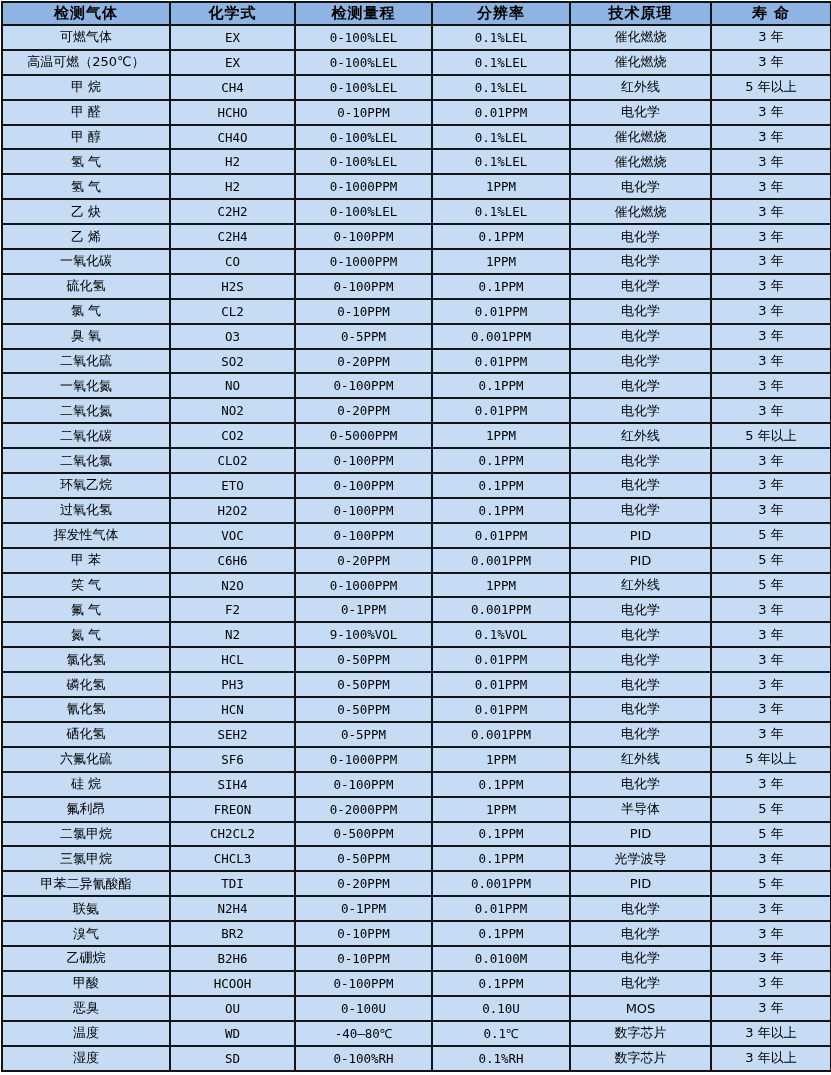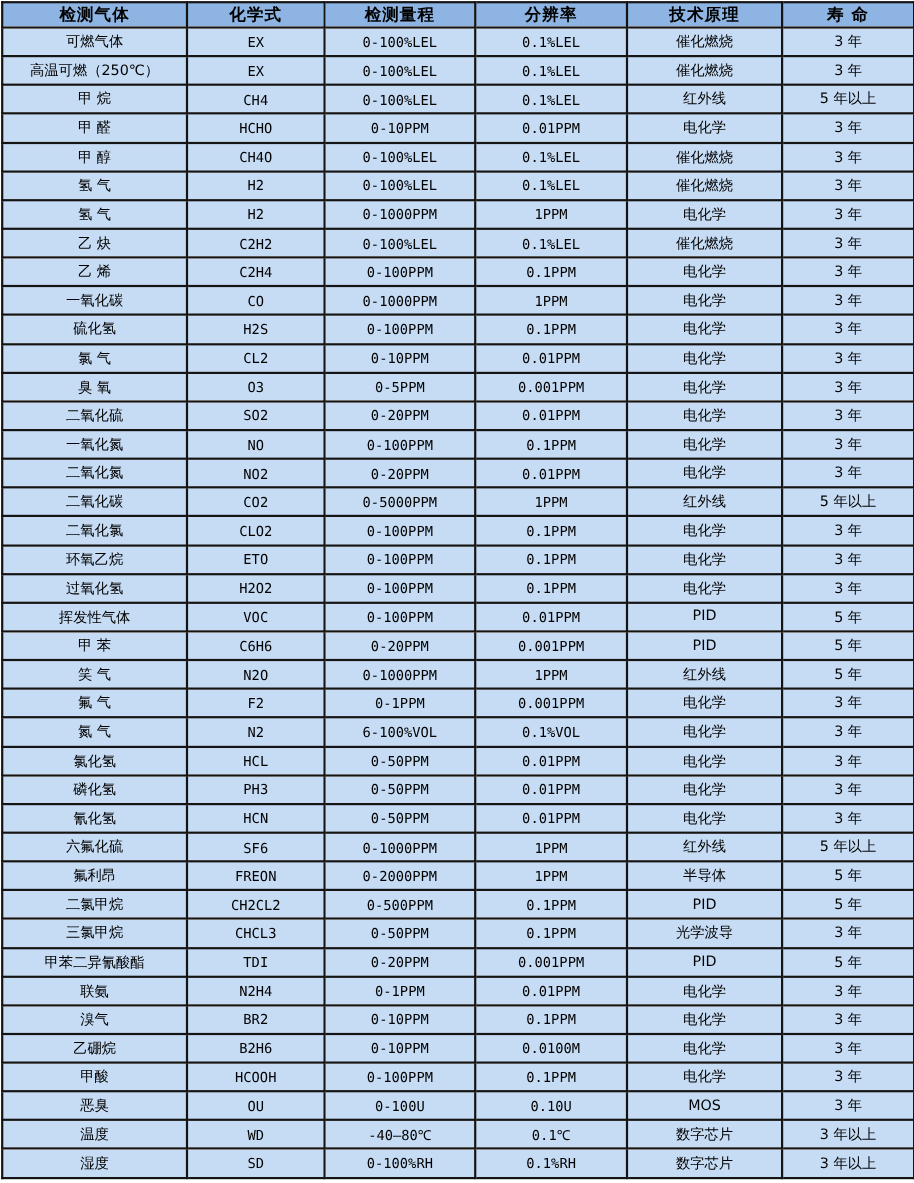--- a/index.html
+++ b/index.html
@@ -267,21 +267,21 @@
           <td>氟 气</td>
           <td class="latin">F2</td>
           <td class="latin">0-1PPM</td>
           <td class="latin">0.001PPM</td>
           <td>电化学</td>
           <td>3 年</td>
         </tr>
         <tr>
           <td>氮 气</td>
           <td class="latin">N2</td>
-          <td class="latin">6-100%VOL</td>
+          <td class="latin">9-100%VOL</td>
           <td class="latin">0.1%VOL</td>
           <td>电化学</td>
           <td>3 年</td>
         </tr>
         <tr>
           <td>氯化氢</td>
           <td class="latin">HCL</td>
           <td class="latin">0-50PPM</td>
           <td class="latin">0.01PPM</td>
           <td>电化学</td>
@@ -297,26 +297,42 @@
         </tr>
         <tr>
           <td>氰化氢</td>
           <td class="latin">HCN</td>
           <td class="latin">0-50PPM</td>
           <td class="latin">0.01PPM</td>
           <td>电化学</td>
           <td>3 年</td>
         </tr>
         <tr>
+          <td>硒化氢</td>
+          <td class="latin">SEH2</td>
+          <td class="latin">0-5PPM</td>
+          <td class="latin">0.001PPM</td>
+          <td>电化学</td>
+          <td>3 年</td>
+        </tr>
+        <tr>
           <td>六氟化硫</td>
           <td class="latin">SF6</td>
           <td class="latin">0-1000PPM</td>
           <td class="latin">1PPM</td>
           <td>红外线</td>
           <td>5 年以上</td>
+        </tr>
+        <tr>
+          <td>硅 烷</td>
+          <td class="latin">SIH4</td>
+          <td class="latin">0-100PPM</td>
+          <td class="latin">0.1PPM</td>
+          <td>电化学</td>
+          <td>3 年</td>
         </tr>
         <tr>
           <td>氟利昂</td>
           <td class="latin">FREON</td>
           <td class="latin">0-2000PPM</td>
           <td class="latin">1PPM</td>
           <td>半导体</td>
           <td>5 年</td>
         </tr>
         <tr>

